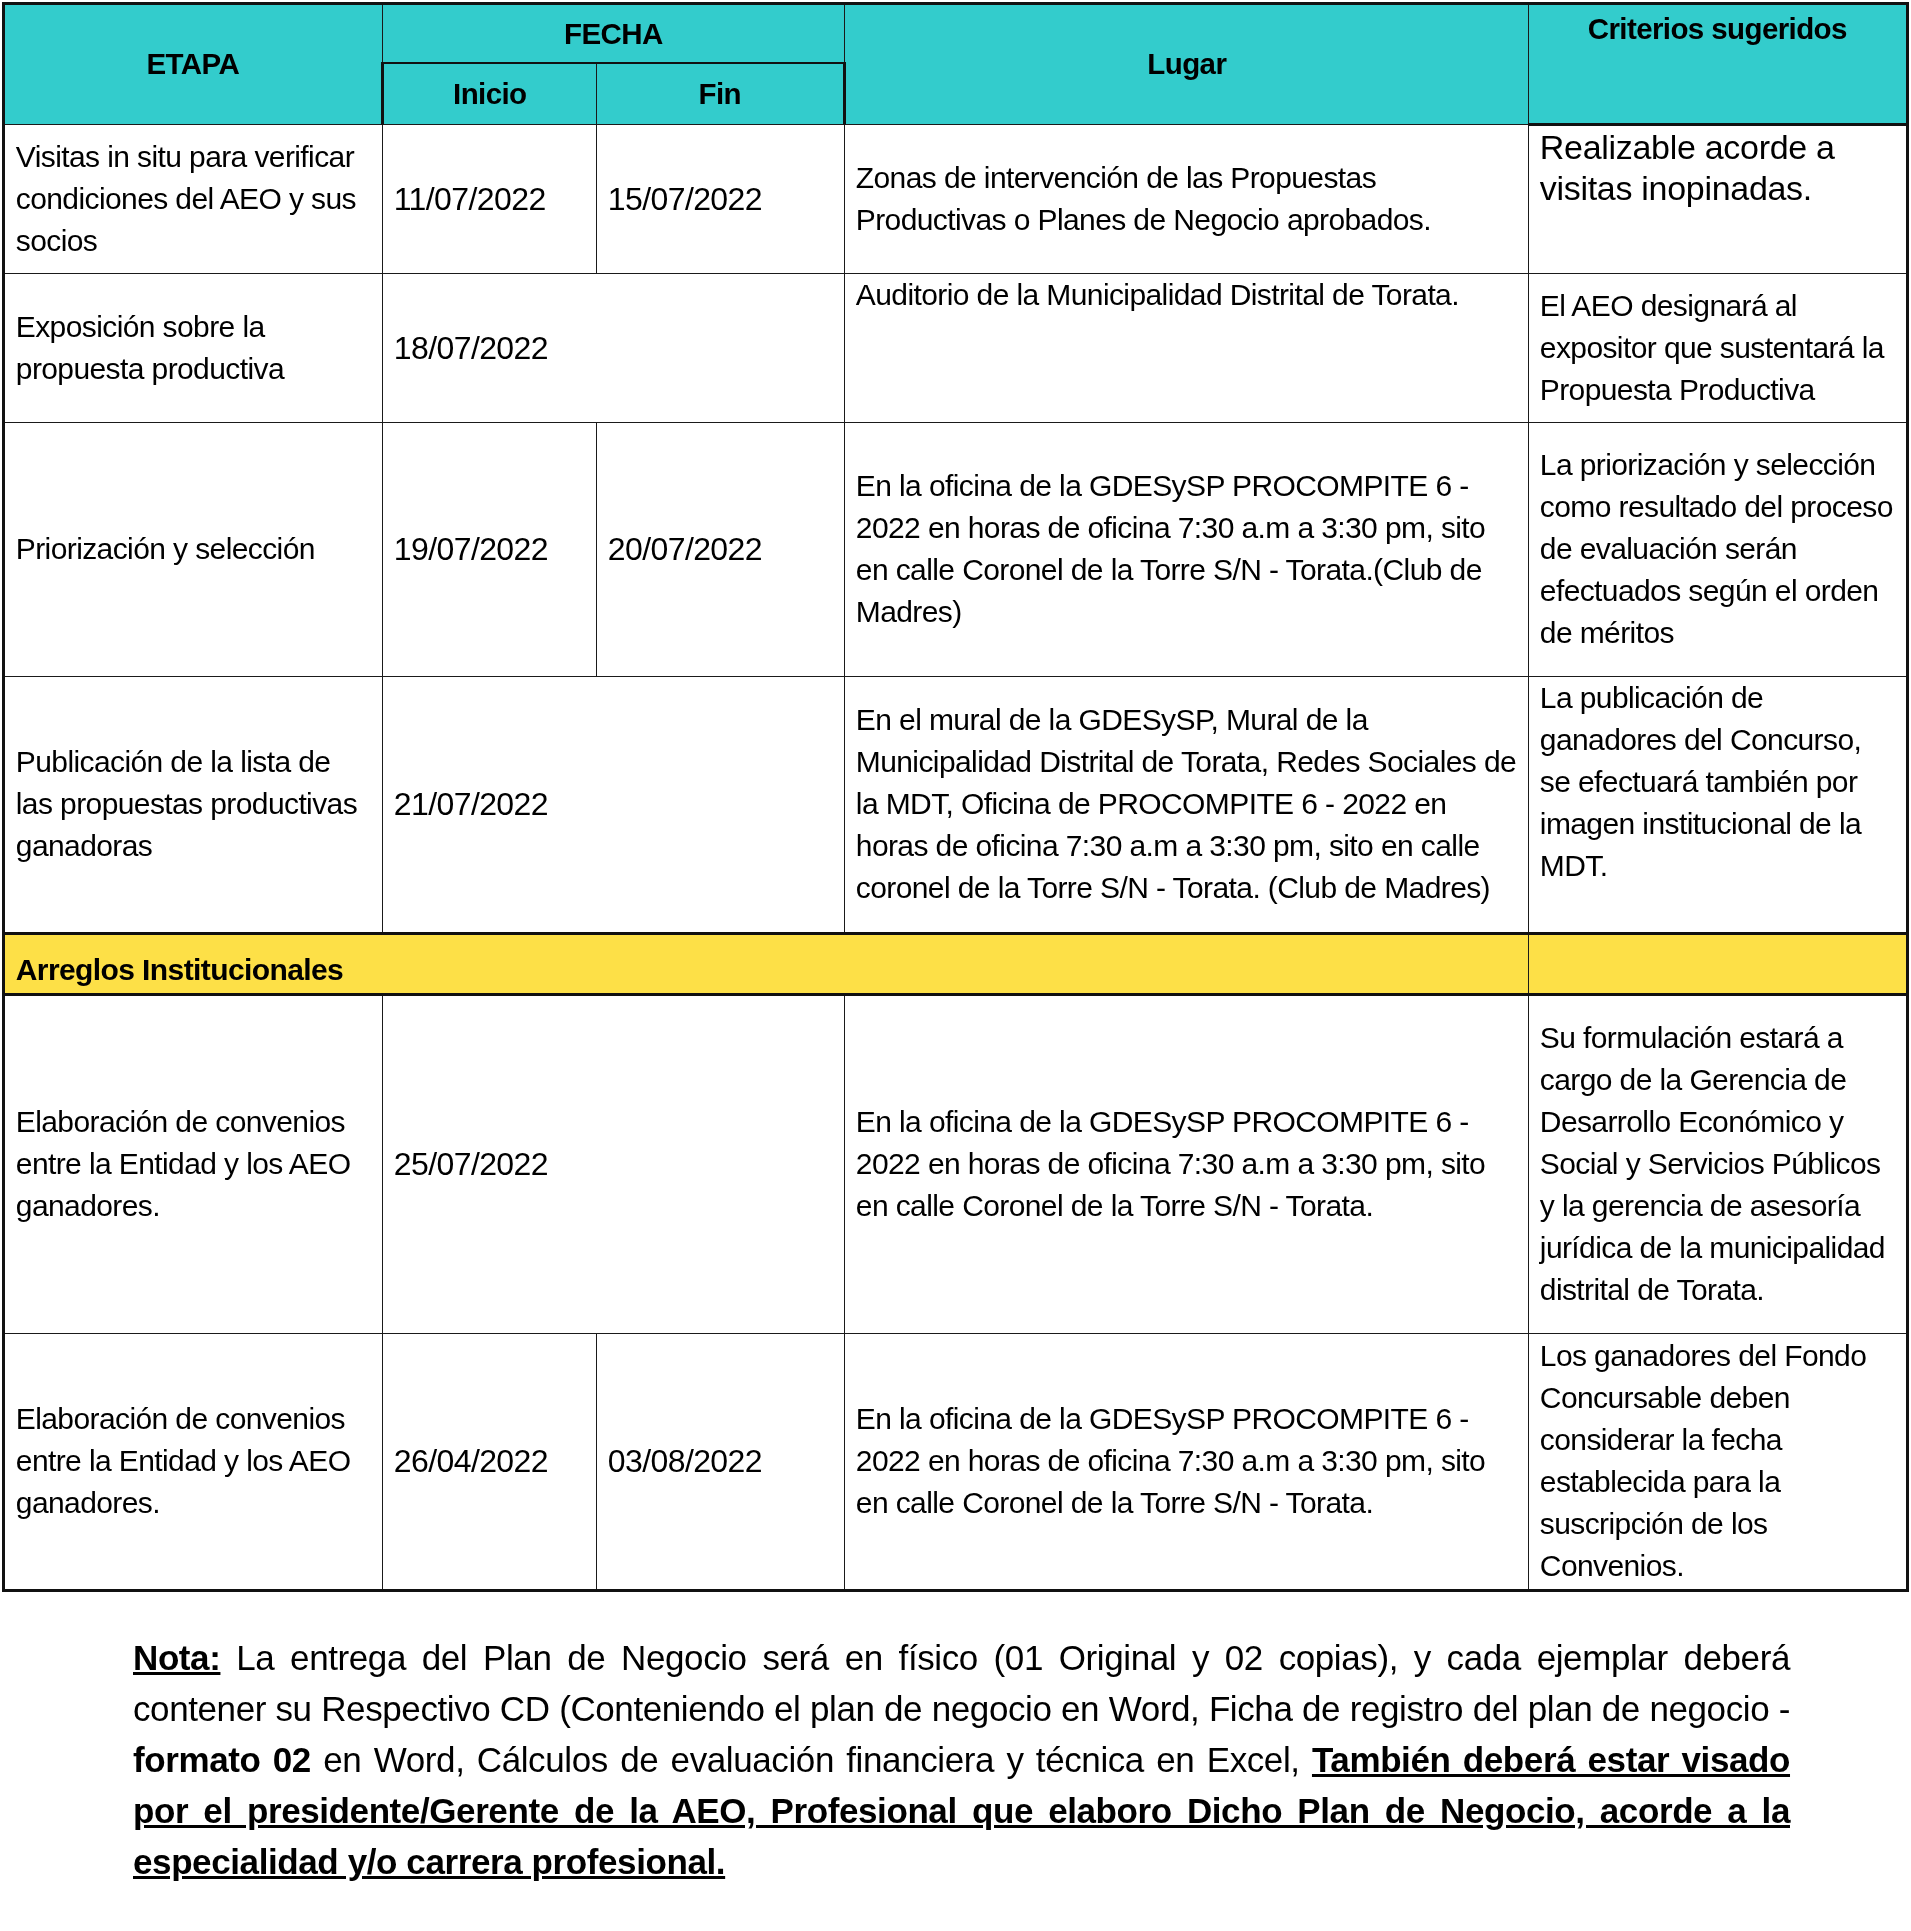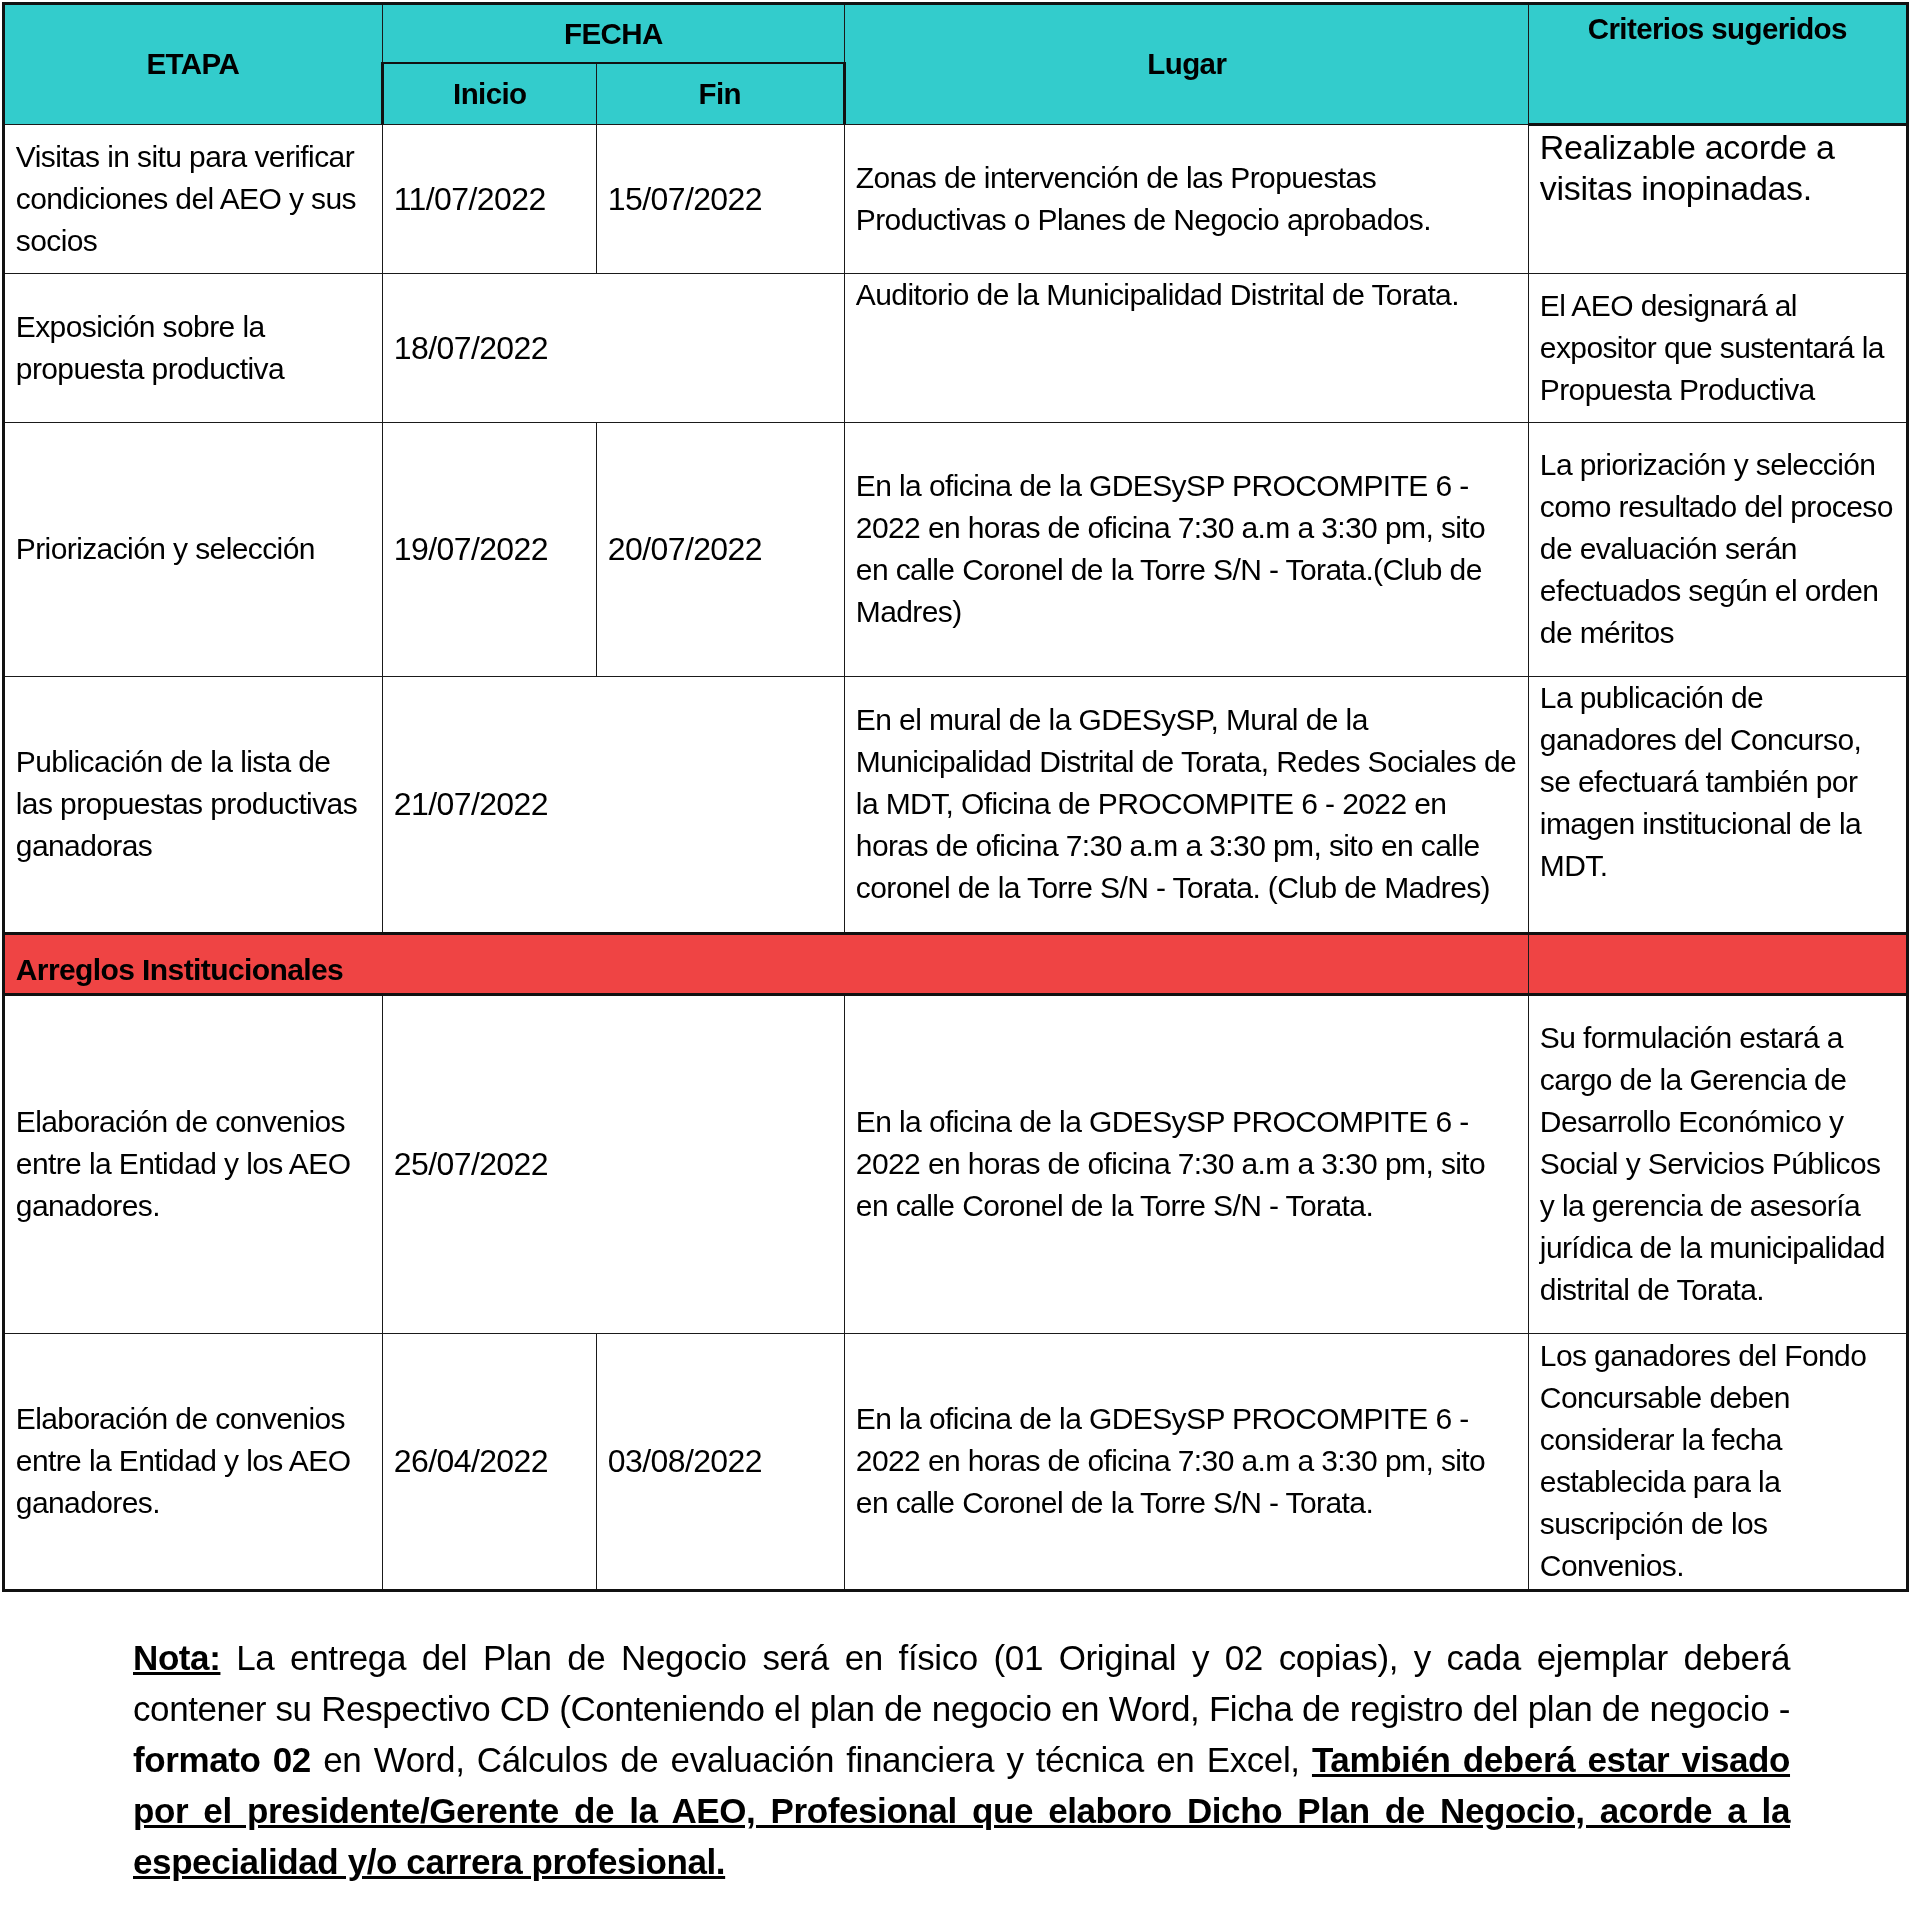--- a/index.html
+++ b/index.html
@@ -7,21 +7,21 @@
            font-family: "Liberation Sans Narrow", "Liberation Sans", sans-serif; color: #000; }
     .tbl { position: absolute; left: 1.8px; top: 1.8px; width: 1905px; border-collapse: collapse; table-layout: fixed; }
     .tbl td, .tbl th { border: 1.8px solid #1a1a1a; padding: 0 11px; vertical-align: middle;
                        font-size: 30px; line-height: 42px; font-weight: normal; letter-spacing: -0.6px; }
     .tbl th { background: #33cccc; font-weight: bold; text-align: center; font-size: 29.5px; }
     .tbl .outer-top th { border-top: 3.7px solid #111; }
     .tbl .crit-h { vertical-align: top; padding-top: 3.7px; margin-top: 15px; }
     .tbl td.date { font-size: 32px; }
     .tbl td.crit-arial { font-family: "Liberation Sans", sans-serif; font-size: 34px; line-height: 41px; letter-spacing: -0.3px; vertical-align: top; padding-top: 1px; }
     .tbl td.top { vertical-align: top; margin-left: 48px; }
-    .tbl tr.section td { background: #ef4444; font-weight: bold; border-top: 3.7px solid #111; border-bottom: 3.7px solid #111; vertical-align: bottom; padding-bottom: 1.8px; }
+    .tbl tr.section td { background: #fde047; font-weight: bold; border-top: 3.7px solid #111; border-bottom: 3.7px solid #111; vertical-align: bottom; padding-bottom: 1.8px; }
     .tbl tr.last td { border-bottom: 3.7px solid #111; }
     .tbl td:first-child, .tbl th:first-child { border-left: 3.7px solid #111; }
     .tbl td:last-child, .tbl th:last-child { border-right: 3.7px solid #111; }
     .note { position: absolute; left: 133px; top: 1632px; width: 1657px; font-size: 35px; line-height: 51px;
             text-align: justify; letter-spacing: -0.4px; }
     .note .label { font-weight: bold; text-decoration: underline; }
     .note b { font-weight: bold; }
     .note .emph { font-weight: bold; text-decoration: underline; }
   </style>
 </head>

